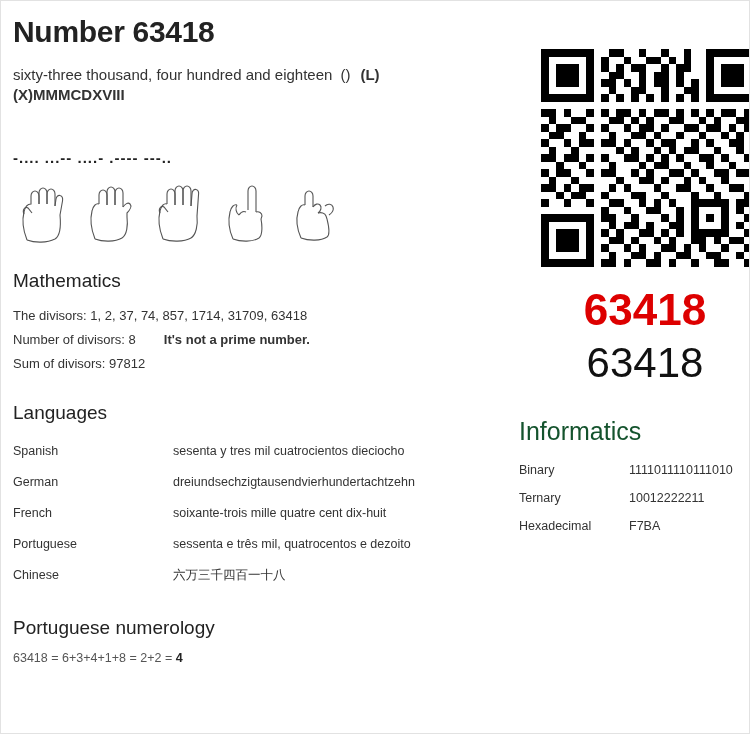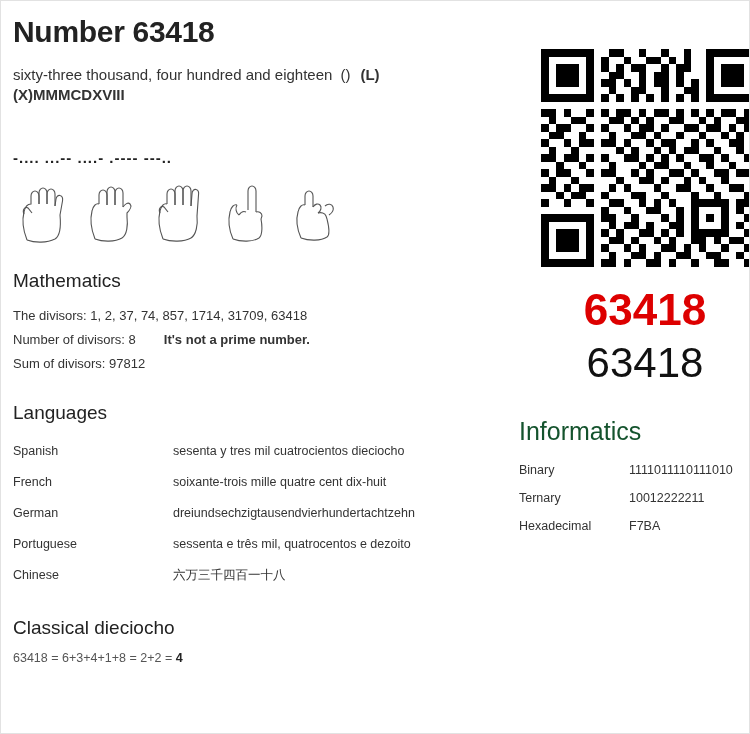--- a/index.html
+++ b/index.html
@@ -261,39 +261,39 @@
     </div>
 
     <h2 class="section">Languages</h2>
     <table class="lang">
       <tbody>
         <tr>
           <td class="name">Spanish</td>
           <td class="value">sesenta y tres mil cuatrocientos dieciocho</td>
         </tr>
         <tr>
+          <td class="name">German</td>
+          <td class="value">dreiundsechzigtausendvierhundertachtzehn</td>
+        </tr>
+        <tr>
           <td class="name">French</td>
           <td class="value">soixante-trois mille quatre cent dix-huit</td>
         </tr>
         <tr>
-          <td class="name">German</td>
-          <td class="value">dreiundsechzigtausendvierhundertachtzehn</td>
-        </tr>
-        <tr>
           <td class="name">Portuguese</td>
           <td class="value">sessenta e três mil, quatrocentos e dezoito</td>
         </tr>
         <tr>
           <td class="name">Chinese</td>
           <td class="value">六万三千四百一十八</td>
         </tr>
       </tbody>
     </table>
 
-    <h2 class="section">Classical dieciocho</h2>
+    <h2 class="section">Portuguese numerology</h2>
     <div class="numerology">
       <span>63418 = 6+3+4+1+8 = 2+2 = </span><b>4</b>
     </div>
   </div>
 
   <div class="right-col">
 
     <div class="qr-wrap">
       <svg class="qr" viewBox="0 0 29 29" shape-rendering="crispEdges">
         <rect x="0" y="0" width="29" height="29" fill="#ffffff"></rect>

